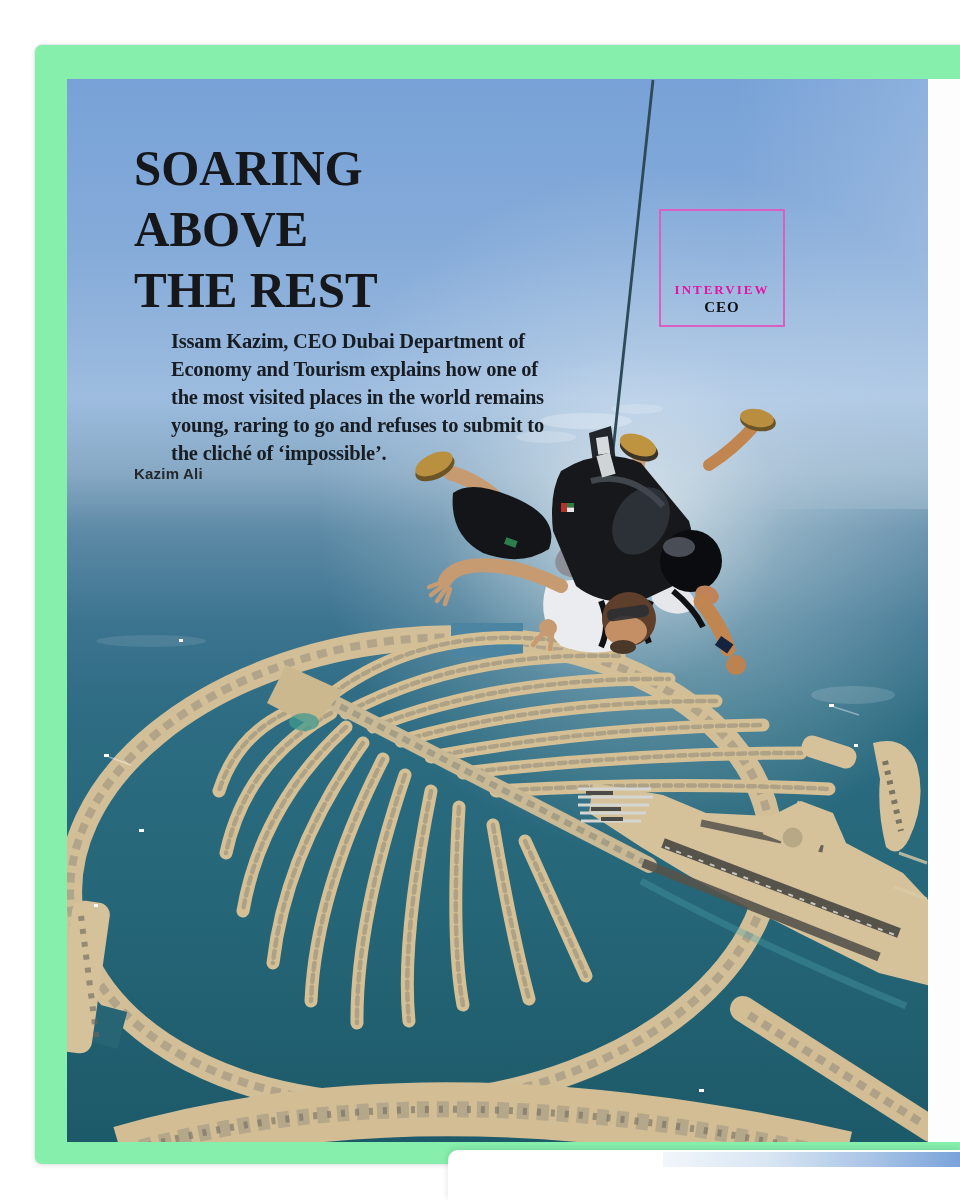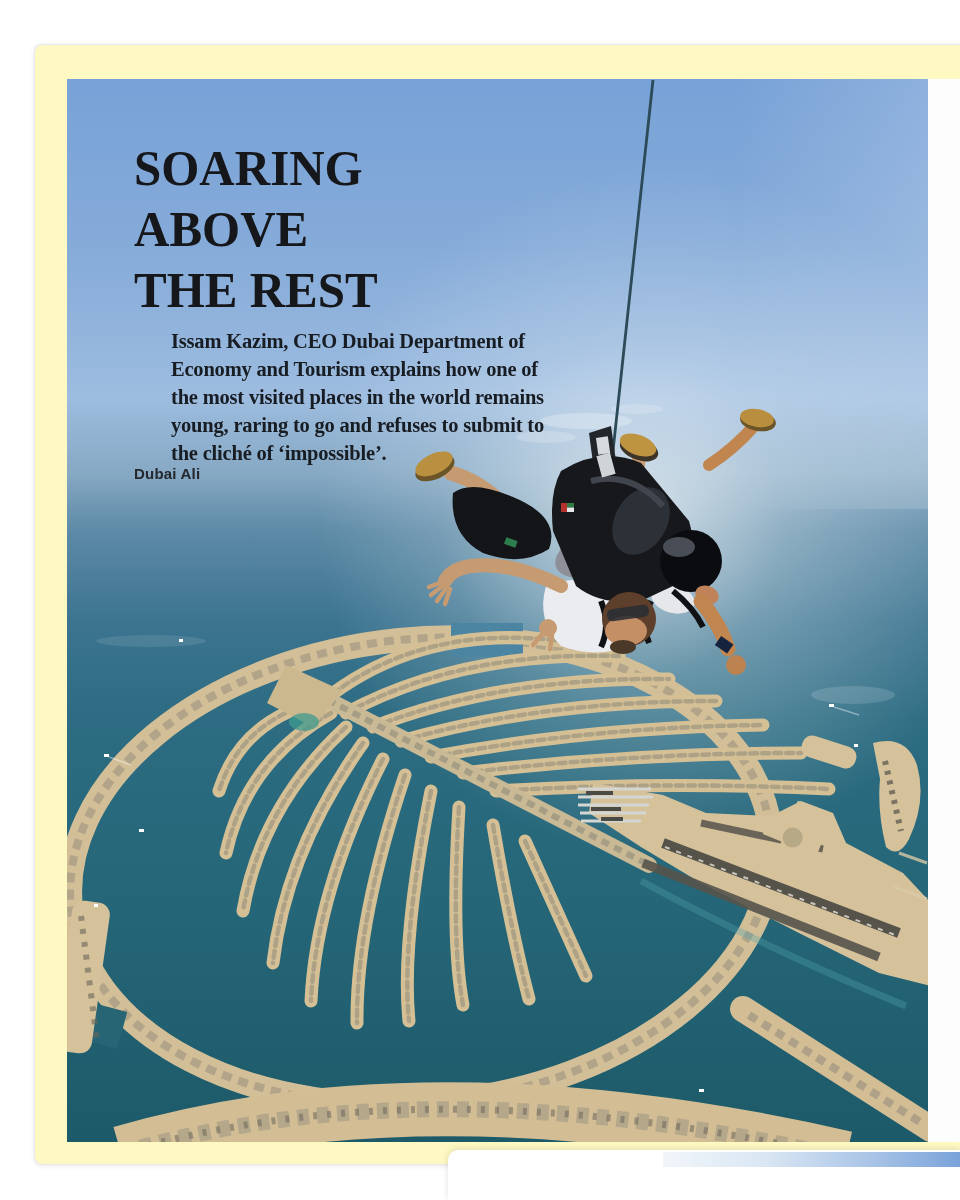--- a/index.html
+++ b/index.html
@@ -1,19 +1,19 @@
 <!DOCTYPE html>
 <html><head>
 <meta charset="utf-8">
 <style>
   html,body{margin:0;padding:0;background:#ffffff;width:960px;height:1200px;overflow:hidden;
             font-family:"Liberation Serif",serif;}
   .abs{position:absolute;}
   
-  #card{left:34px;top:44px;width:926px;height:1119px;background:#fef9c3;
+  #card{left:34px;top:44px;width:926px;height:1119px;background:#86efac;
         border:1px solid #e7e9ed;border-right:none;border-radius:8px 0 0 8px;
         box-shadow:0 1px 4px rgba(20,30,40,.10);}
   #photo-right-margin{left:927px;top:78px;width:33px;height:1063px;background:#fdfdfe;}
   
   #photo{left:66px;top:78px;width:861px;height:1063px;display:block;}
   
   #title{left:133px;top:137px;font-weight:700;font-size:50px;line-height:61px;
          color:#16171b;white-space:pre-line;transform:scaleX(.98);transform-origin:left top;
          letter-spacing:0;}
   #standfirst{left:132px;top:326px;font-weight:700;font-size:20.5px;line-height:28px;
@@ -297,19 +297,23 @@
   <div class="abs" id="title" style="left:99px;top:93px;">SOARING
 ABOVE
 THE REST</div>
 
   <div class="abs" id="standfirst" style="left:98px;top:282px;">Issam Kazim, CEO Dubai Department of
 Economy and Tourism explains how one of
 the most visited places in the world remains
 young, raring to go and refuses to submit to
 the  cliché of ‘impossible’.</div>
 
-  <div class="abs" id="byline" style="left:99px;top:420px;">Dubai Ali</div>
-
+  <div class="abs" id="byline" style="left:99px;top:420px;">Kazim Ali</div>
+
+  <div class="abs" id="tagbox" style="left:624px;top:164px;">
+    <div id="tag-cat">INTERVIEW</div>
+    <div id="tag-sub">CEO</div>
+  </div>
 
 </div>
 
 <div class="abs" id="next-card"></div>
 <div class="abs" id="next-photo"></div>
 
 </body></html>

